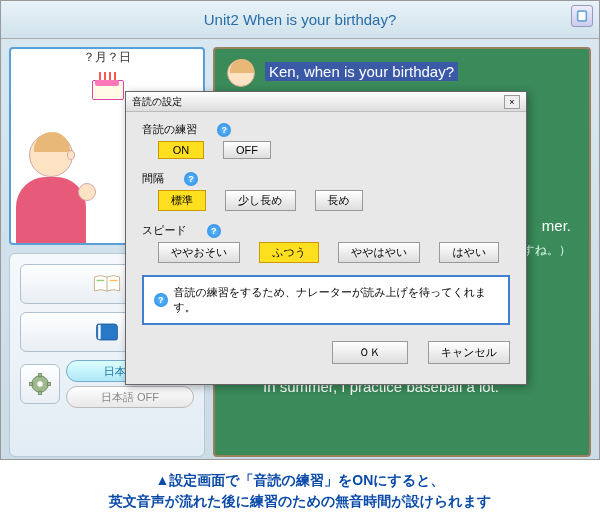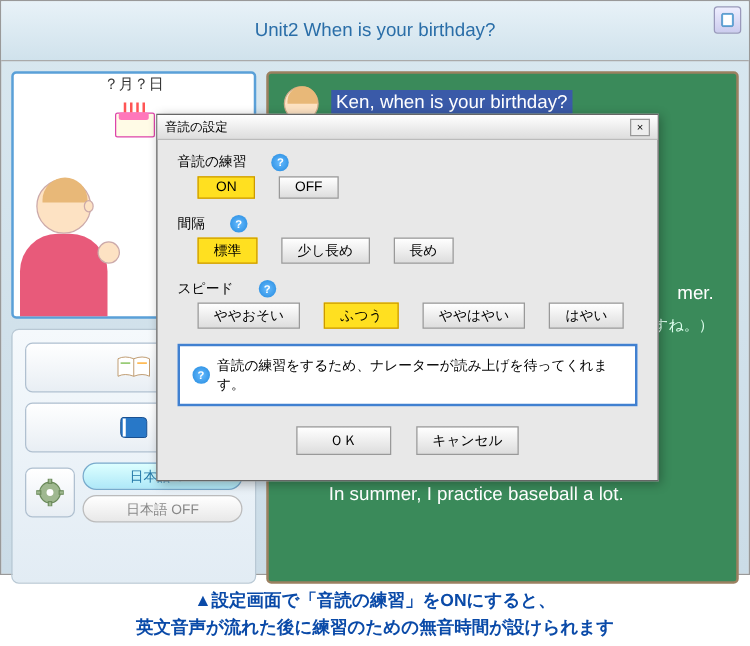--- a/index.html
+++ b/index.html
@@ -1,18 +1,18 @@
 <!DOCTYPE html>
 <html><head>
 <meta charset="utf-8">
 <style>
 *{box-sizing:border-box;margin:0;padding:0;font-family:"Hiragino Sans","Meiryo",sans-serif}
 body{width:600px;height:517px;background:#fff}
 .app{width:600px;height:460px;background:linear-gradient(#d9e8f0,#cbdce7);border:1px solid #999;position:relative}
-.titlebar{height:48px;display:flex;align-items:center;justify-content:center;position:relative;background:linear-gradient(#e8f2f8,#d0e2ec);border-bottom:1px solid #aaa}
+.titlebar{height:38px;display:flex;align-items:center;justify-content:center;position:relative;background:linear-gradient(#e8f2f8,#d0e2ec);border-bottom:1px solid #aaa}
 .titlebar span{color:#2a6ea8;font-size:15px;font-family:"Comic Sans MS","Segoe Script",sans-serif}
 .help-icon{position:absolute;right:6px;top:4px;width:22px;height:22px;background:linear-gradient(#eef,#cce);border:1px solid #99b;border-radius:3px;display:flex;align-items:center;justify-content:center}
 .help-icon svg{width:14px;height:14px}
 .main{display:flex;padding:8px;gap:8px;height:calc(100% - 32px)}
 .left{width:196px;display:flex;flex-direction:column;gap:8px}
 .illus{height:198px;background:#fff;border:2px solid #5aa0d8;border-radius:4px;padding:0;position:relative;overflow:hidden}
 .illus .bubble{text-align:center;font-size:12px;color:#333;margin-bottom:4px}
 .cake{width:40px;height:30px;margin:0 auto 6px;position:relative}
 .cake::before{content:"";position:absolute;bottom:0;left:5px;width:30px;height:18px;background:#fffbe6;border:1px solid #d4a;border-radius:2px}
 .cake::after{content:"";position:absolute;bottom:14px;left:8px;width:24px;height:6px;background:#f7b;border-radius:2px}
@@ -57,21 +57,21 @@
 .dlg-title{height:20px;background:linear-gradient(#fff,#ddd);border-bottom:1px solid #bbb;padding:2px 6px;font-size:10px;display:flex;justify-content:space-between;align-items:center}
 .dlg-close{width:16px;height:14px;border:1px solid #999;background:#eee;text-align:center;line-height:12px;font-size:9px}
 .dlg-body{padding:10px 16px}
 .opt-row{margin-bottom:12px}
 .opt-label{display:flex;align-items:center;gap:20px;margin-bottom:4px;font-size:11px}
 .info-i{width:14px;height:14px;background:radial-gradient(#6bf,#28d);border-radius:50%;color:#fff;font-size:9px;font-weight:bold;display:flex;align-items:center;justify-content:center}
 .opt-btns{display:flex;gap:19px;margin-left:16px}
 .ob{padding:2px 12px;font-size:11px;border:1px solid #999;background:linear-gradient(#fff,#ddd);min-width:46px;text-align:center}
 .ob.sel{background:#ffe020;border-color:#cc9900}
 .hint{border:2px solid #4080d0;background:#fff;padding:8px 10px;margin:8px 0 12px;display:flex;align-items:center;gap:6px;font-size:11px}
-.dlg-actions{display:flex;justify-content:center;gap:20px;padding:4px 0 10px}
+.dlg-actions{display:flex;justify-content:flex-end;gap:20px;padding:4px 0 10px}
 .dlg-actions .ob{min-width:76px;padding:3px 12px}
 .caption{padding:10px 20px;text-align:center;color:#0a4aa8;font-size:14px;font-weight:bold;line-height:1.5}
 </style>
 </head>
 <body>
 
 <div class="app">
   <div class="titlebar">
     <span>Unit2 When is your birthday?</span>
     <div class="help-icon">

